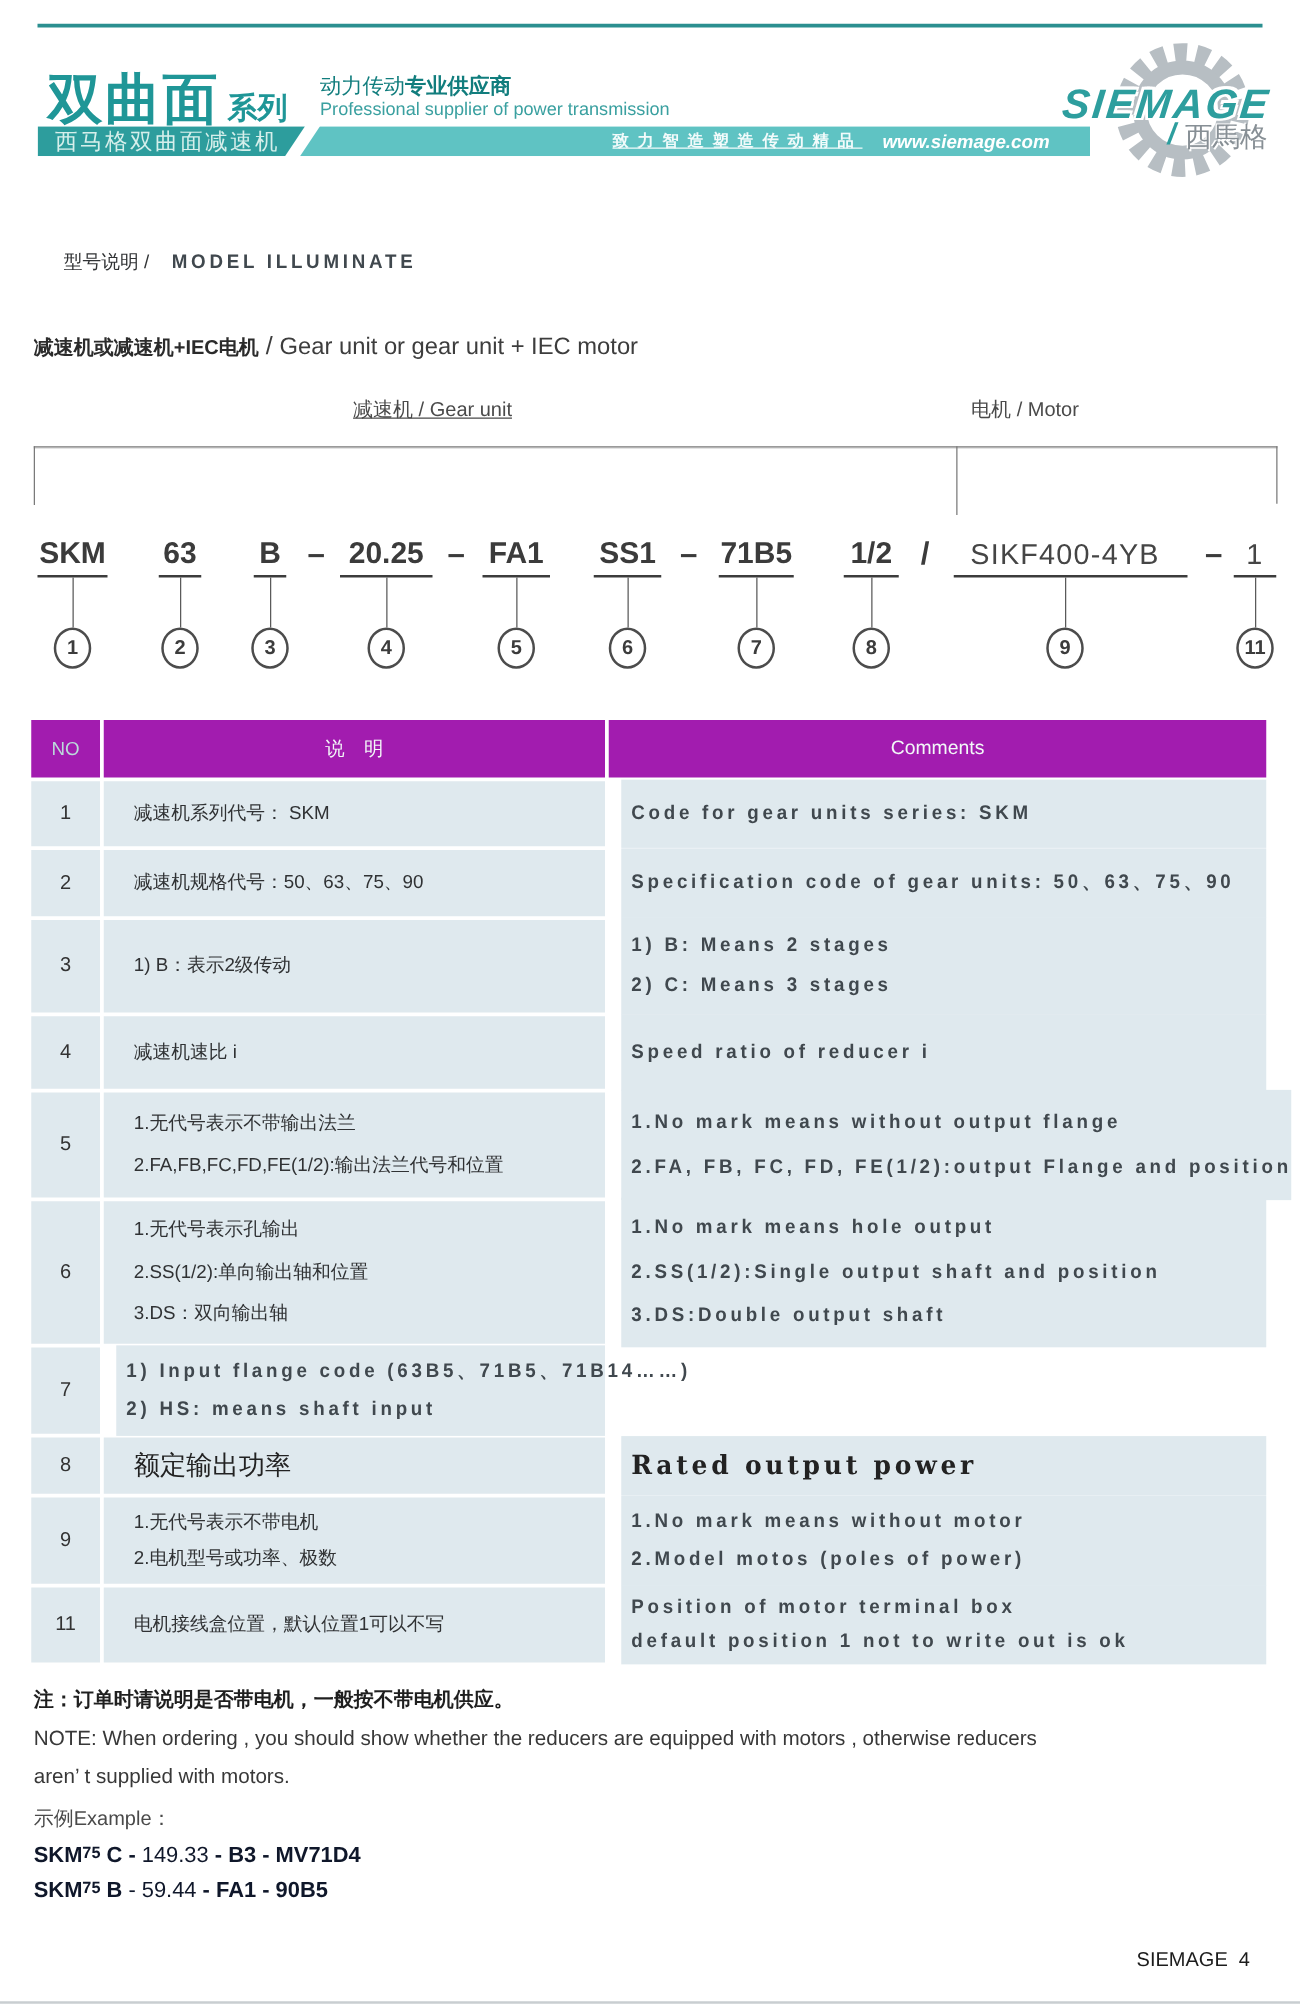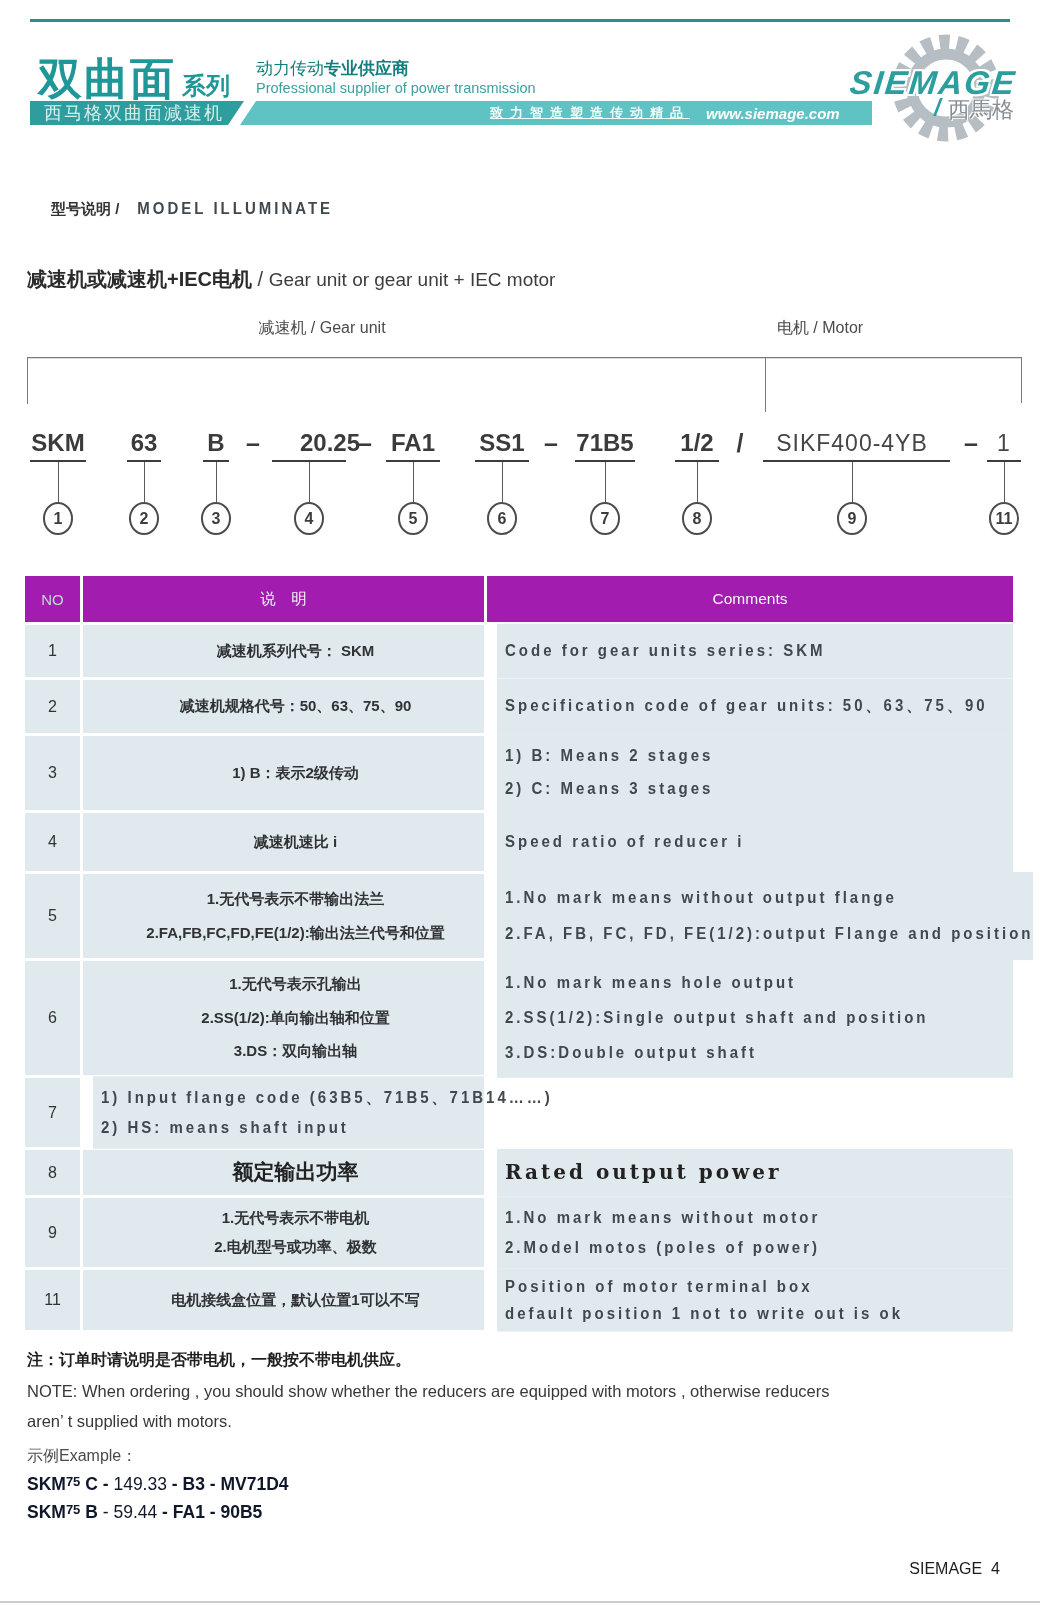--- a/index.html
+++ b/index.html
@@ -26,30 +26,30 @@
   .gear{position:absolute;left:852px;top:28px;}
   .logo-text{position:absolute;left:850px;top:64px;font-size:33px;font-weight:800;font-style:italic;
              letter-spacing:2px;color:#2d9e9e;transform:skewX(-6deg);
              text-shadow:-2px -2px 0 #fff,2px -2px 0 #fff,-2px 2px 0 #fff,2px 2px 0 #fff,0 2px 0 #fff,0 -2px 0 #fff;}
   .logo-cn{position:absolute;left:948px;top:95px;font-size:22px;color:#878f95;font-family:"DejaVu Serif",serif;
            text-shadow:-1px -1px 0 #fff,1px 1px 0 #fff;}
   .logo-slash{position:absolute;left:934px;top:94px;font-size:24px;color:#2d9e9e;font-style:italic;font-weight:700;}
 
   
   .page-title{position:absolute;left:27px;top:200px;margin:0;display:flex;align-items:baseline;}
-  .t-cn{font-size:27px;font-weight:700;color:#1b9697;white-space:pre;text-align:center;}
+  .t-cn{font-size:27px;font-weight:400;color:#1b9697;white-space:pre;}
   .t-en{font-size:30px;font-weight:800;color:#1b9697;letter-spacing:3px;margin-left:10px;transform:scaleY(1.05);}
   .subtitle{position:absolute;left:27px;top:266px;}
-  .s-cn{font-size:20px;font-weight:800;color:#2b2b2b;}
+  .s-cn{font-size:16px;font-weight:800;color:#2b2b2b;}
   .s-sep{font-size:20px;color:#3d3d3d;white-space:pre;}
   .s-en{font-size:19px;color:#3d3d3d;}
 
   
   .group-label{position:absolute;top:318px;width:220px;text-align:center;font-size:16px;color:#4a4a4a;}
-  .gl-gear{left:212px;}
+  .gl-gear{left:236px;text-decoration:underline;}
   .gl-motor{left:710px;}
   .bracket-h{position:absolute;left:27px;top:357px;width:995px;height:1px;background:#7a7a7a;box-shadow:0 1px 0 #dcdcdc;}
   .bracket-v{position:absolute;width:1px;background:#7a7a7a;}
   .bv-left{left:27px;top:357px;height:47px;}
   .bv-mid{left:765px;top:357px;height:55px;}
   .bv-right{left:1021px;top:357px;height:46px;}
   .model-diagram{position:absolute;left:0;top:0;width:1040px;height:560px;}
   .m-label{position:absolute;top:428px;height:30px;line-height:30px;text-align:center;
            font-size:24px;font-weight:700;color:#3b3b3b;white-space:pre;}
   .m-label.light{font-weight:400;font-size:23px;color:#454545;letter-spacing:1px;}
@@ -147,21 +147,21 @@
       <div class="m-circle" style="left: 43px;">1</div>
       <div class="m-label" style="left: 44px; width: 200px;">63</div>
       <div class="m-underline" style="left: 127px; width: 34px;"></div>
       <div class="m-connector" style="left: 144px;"></div>
       <div class="m-circle" style="left: 129px;">2</div>
       <div class="m-label" style="left: 116px; width: 200px;">B</div>
       <div class="m-underline" style="left: 203px; width: 26px;"></div>
       <div class="m-connector" style="left: 216px;"></div>
       <div class="m-circle" style="left: 201px;">3</div>
       <div class="m-label sep" style="left: 153px; width: 200px;">–</div>
-      <div class="m-label" style="left: 209px; width: 200px; padding-left: 21px;">20.25</div>
+      <div class="m-label" style="left: 209px; width: 200px;">20.25</div>
       <div class="m-underline" style="left: 272px; width: 74px;"></div>
       <div class="m-connector" style="left: 309px;"></div>
       <div class="m-circle" style="left: 294px;">4</div>
       <div class="m-label sep" style="left: 265px; width: 200px;">–</div>
       <div class="m-label" style="left: 313px; width: 200px;">FA1</div>
       <div class="m-underline" style="left: 386px; width: 54px;"></div>
       <div class="m-connector" style="left: 413px;"></div>
       <div class="m-circle" style="left: 398px;">5</div>
       <div class="m-label" style="left: 402px; width: 200px;">SS1</div>
       <div class="m-underline" style="left: 475px; width: 54px;"></div>

